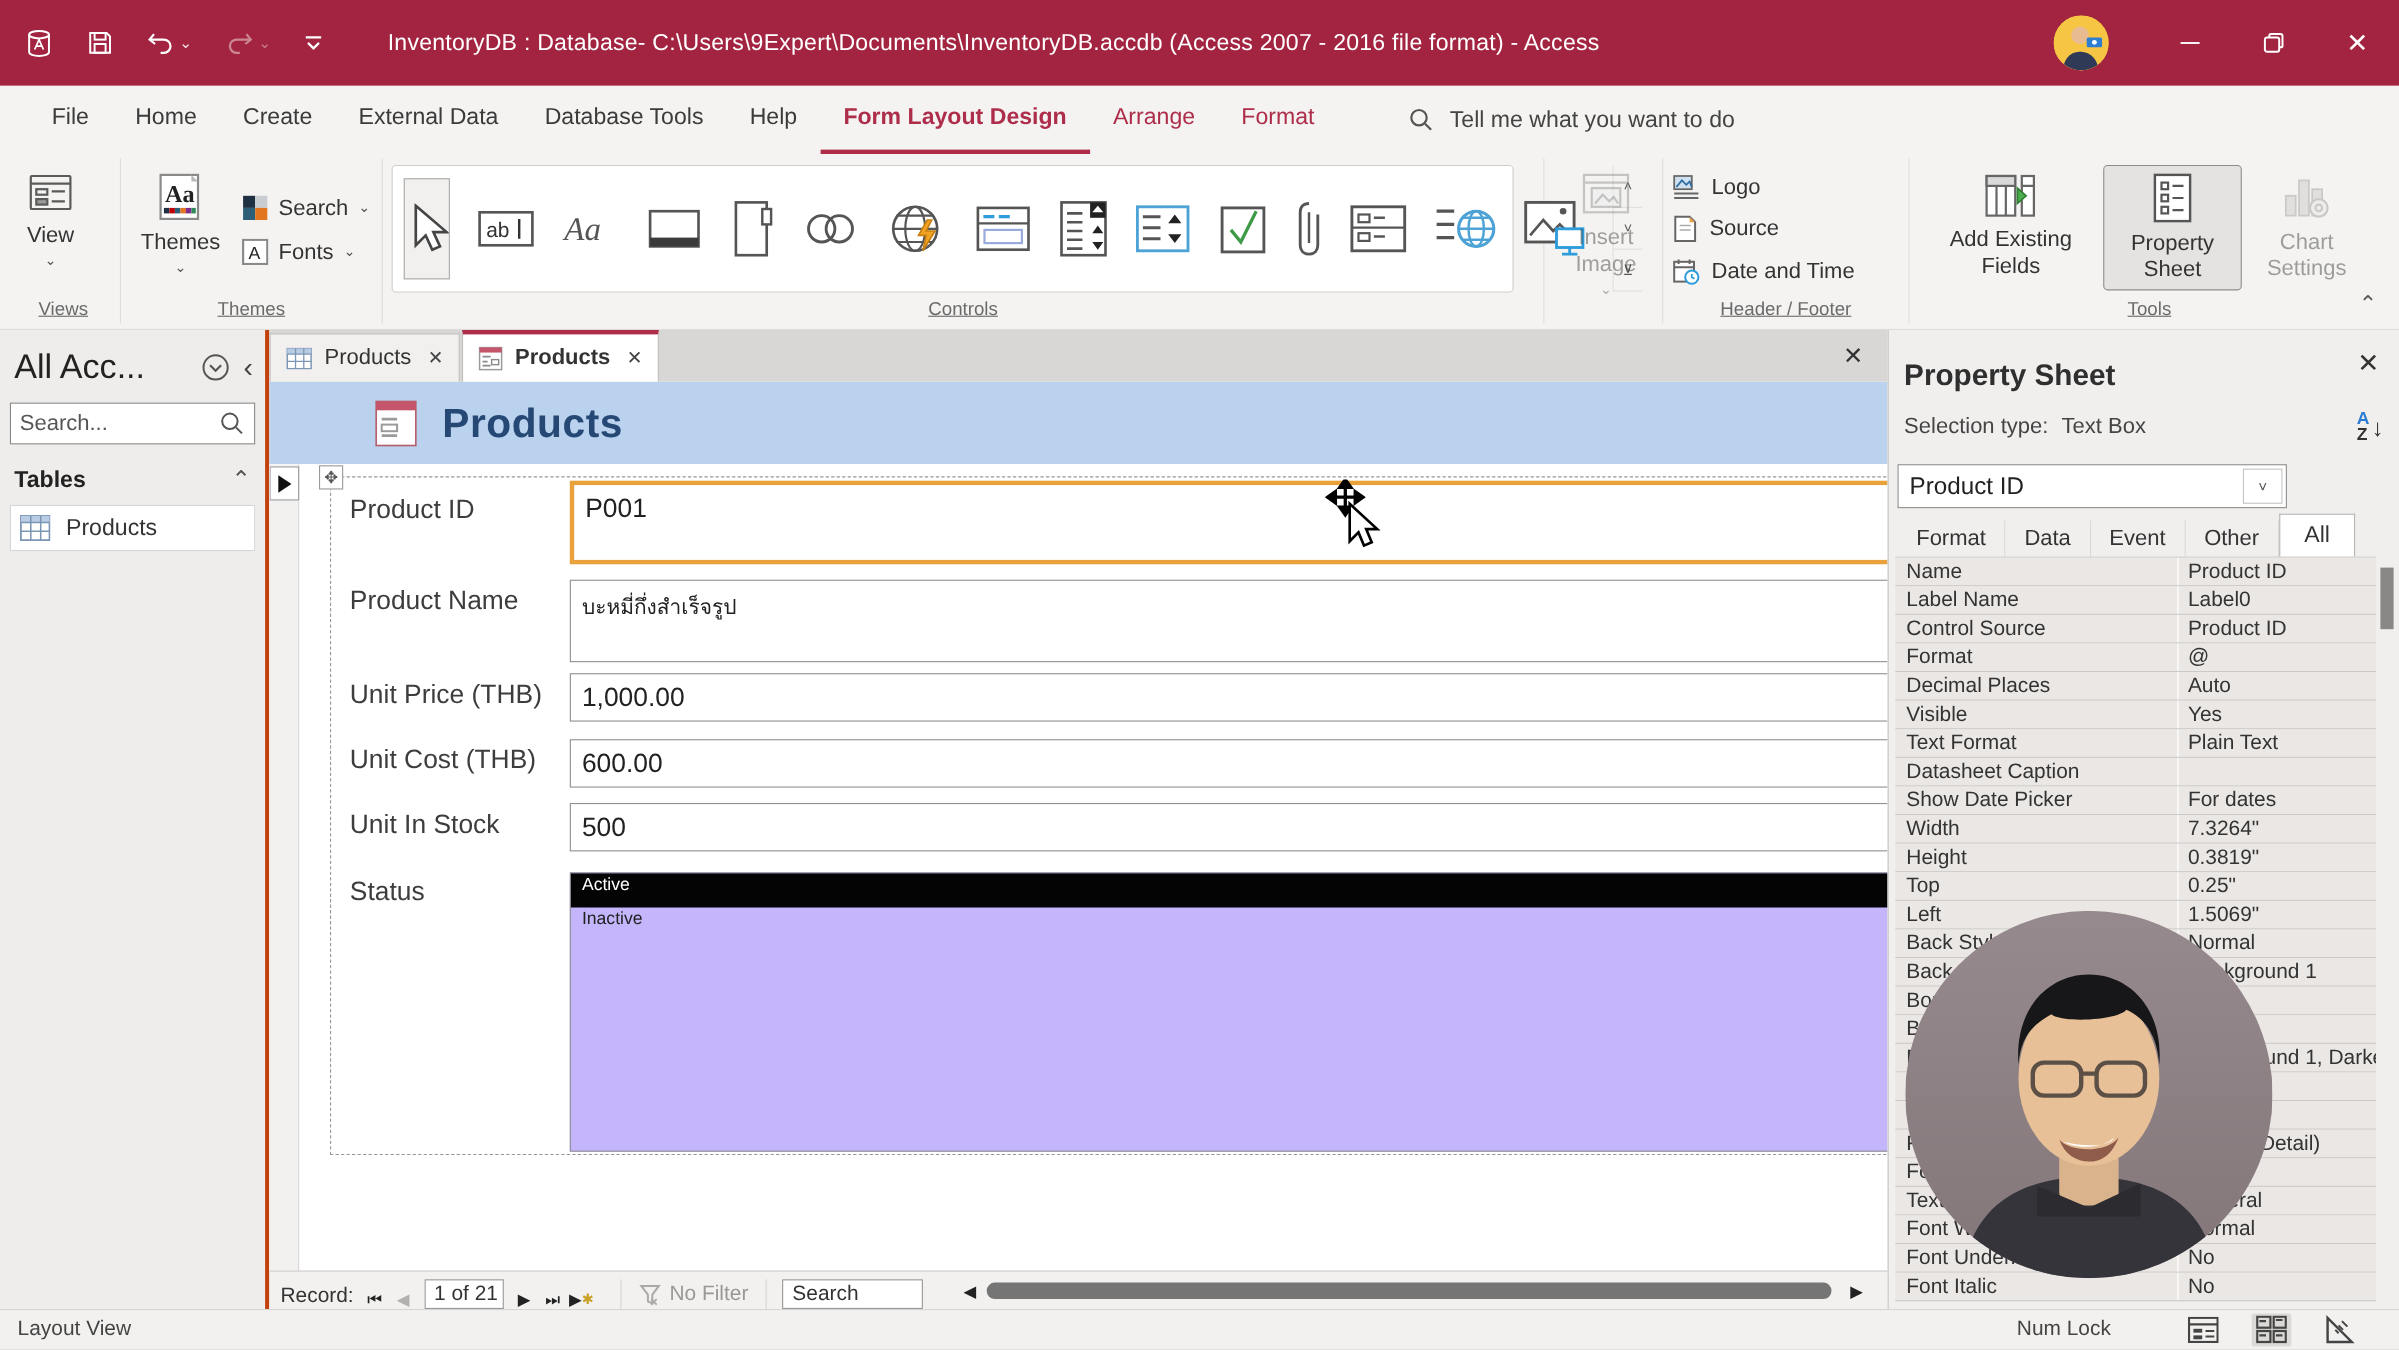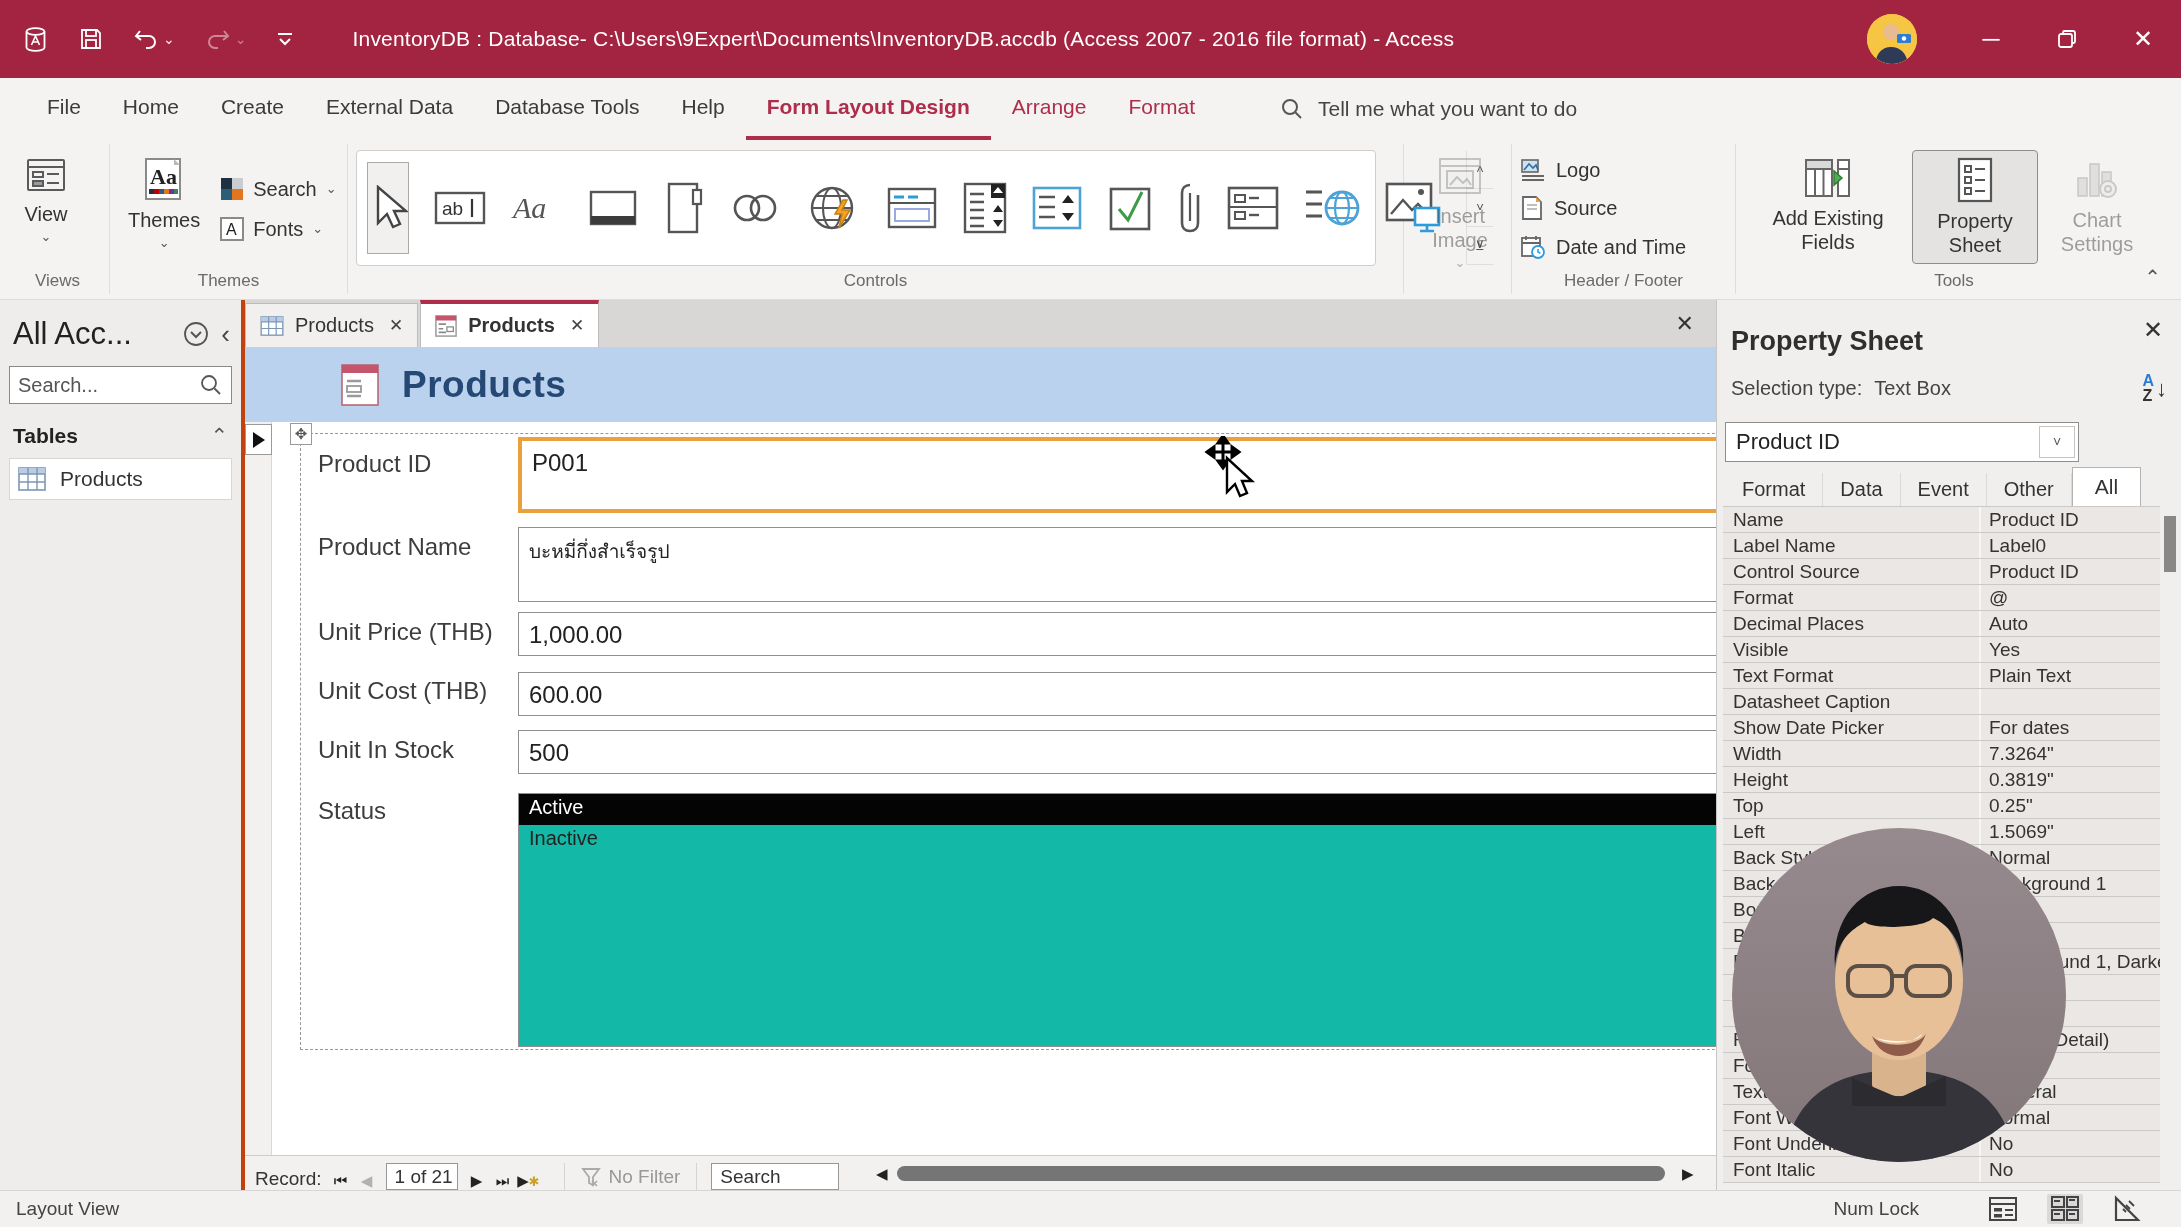--- a/index.html
+++ b/index.html
@@ -29,21 +29,21 @@
   .mtab{display:flex; align-items:center; padding:0 21px; font-size:21px; color:#3b3b3b; border-bottom:4px solid transparent;}
   .mtab.red{color:var(--accent);}
   .mtab.active{color:var(--accent); font-weight:bold; border-bottom-color:var(--accent);}
   .tellme{display:flex; align-items:center; gap:14px; margin-left:64px; color:#444; font-size:21px;}
 
   
   .ribbon{position:absolute; left:0; top:140px; width:100%; height:160px; background:var(--ribbon-bg);
     border-bottom:1px solid #DEDCDA; display:flex; padding:4px 0 0 6px;}
   .rgroup{position:relative; height:150px; border-right:1px solid #DFDDDB; padding:6px 8px 26px 8px;
     display:flex; align-items:flex-start;}
-  .rgroup-label{position:absolute; bottom:3px; left:0; right:0; text-align:center; font-size:17px; color:#6a6a6a;}
+  .rgroup-label{position:absolute; bottom:3px; left:0; right:0; text-align:center; font-size:17px; color:#6a6a6a;text-decoration:underline;}
   .bigbtn{display:flex; flex-direction:column; align-items:center; gap:6px; padding:6px 10px; font-size:20px; color:#333; text-align:center;}
   .bigbtn .cap{line-height:24px;}
   .chev{font-size:13px; color:#555; line-height:10px;}
   .stackcol{display:flex; flex-direction:column; gap:16px; justify-content:center; height:118px;}
   .smallbtn{display:flex; align-items:center; gap:9px; font-size:20px; color:#333;}
   .controls-box{background:#fff; border:1px solid #D0CECC; border-radius:4px; height:116px; width:1020px;
     display:flex; align-items:center; gap:25px; padding:0 8px 0 10px;}
   .ctl{display:flex; align-items:center; justify-content:center;}
   .ctl.sel{border:1px solid #ABA9A7; background:#F1F0EF; width:66px; height:92px;}
   .ctl-scroll{margin-left:auto; display:flex; flex-direction:column; height:114px; border-left:1px solid #E0DEDC;}
@@ -83,21 +83,21 @@
   .selarrow{position:absolute; left:0; top:2px; width:27px; height:31px; background:#fff; border:1px solid #9a9a9a;
     display:flex; align-items:center; justify-content:center;}
   .selarrow::after{content:""; border-left:12px solid #111; border-top:8px solid transparent; border-bottom:8px solid transparent;}
   .layout-outline{position:absolute; left:55px; top:11px; width:1500px; height:617px; border:1px dashed #979797;}
   .move-handle{position:absolute; left:45px; top:1px; width:22px; height:22px; background:#fff; border:1px solid #9a9a9a;
     display:flex; align-items:center; justify-content:center; font-size:15px; color:#555;}
   .flabel{position:absolute; left:73px; font-size:24px; color:#3d3d3d; white-space:nowrap;}
   .finput{position:absolute; left:273px; width:1220px; background:#fff; border:1px solid #8F8F8F; font-size:24px; color:#222;
     display:flex; align-items:flex-start; padding:8px 0 0 10px;}
   .finput.selected{border:4px solid var(--orange);}
-  .listbox{position:absolute; left:273px; width:1220px; background:#14b8a6; border:1px solid #8F8F8F; font-size:20px;}
+  .listbox{position:absolute; left:273px; width:1220px; background:#c4b5fd; border:1px solid #8F8F8F; font-size:16px;}
   .lopt{padding:2px 0 2px 10px; height:31px; color:#222;}
   .lopt.sel{background:#040404; color:#fff;}
   .thai{font-size:19px; color:#222;}
 
   
   .recordbar{height:35px; border-top:1px solid #CECCCA; background:#F2F1F0; display:flex; align-items:flex-end;
     font-size:19px; color:#333; padding-left:10px; position:relative; flex:none;}
   .rec-ic{display:inline-flex; align-items:center; justify-content:center; width:26px; color:#222; font-size:15px;}
   .rec-ic.dis{color:#B3B1AF;}
   .recbox{width:72px; height:27px; background:#fff; border:1px solid #979797; display:flex; align-items:center; padding-left:8px; margin:0 6px;}

